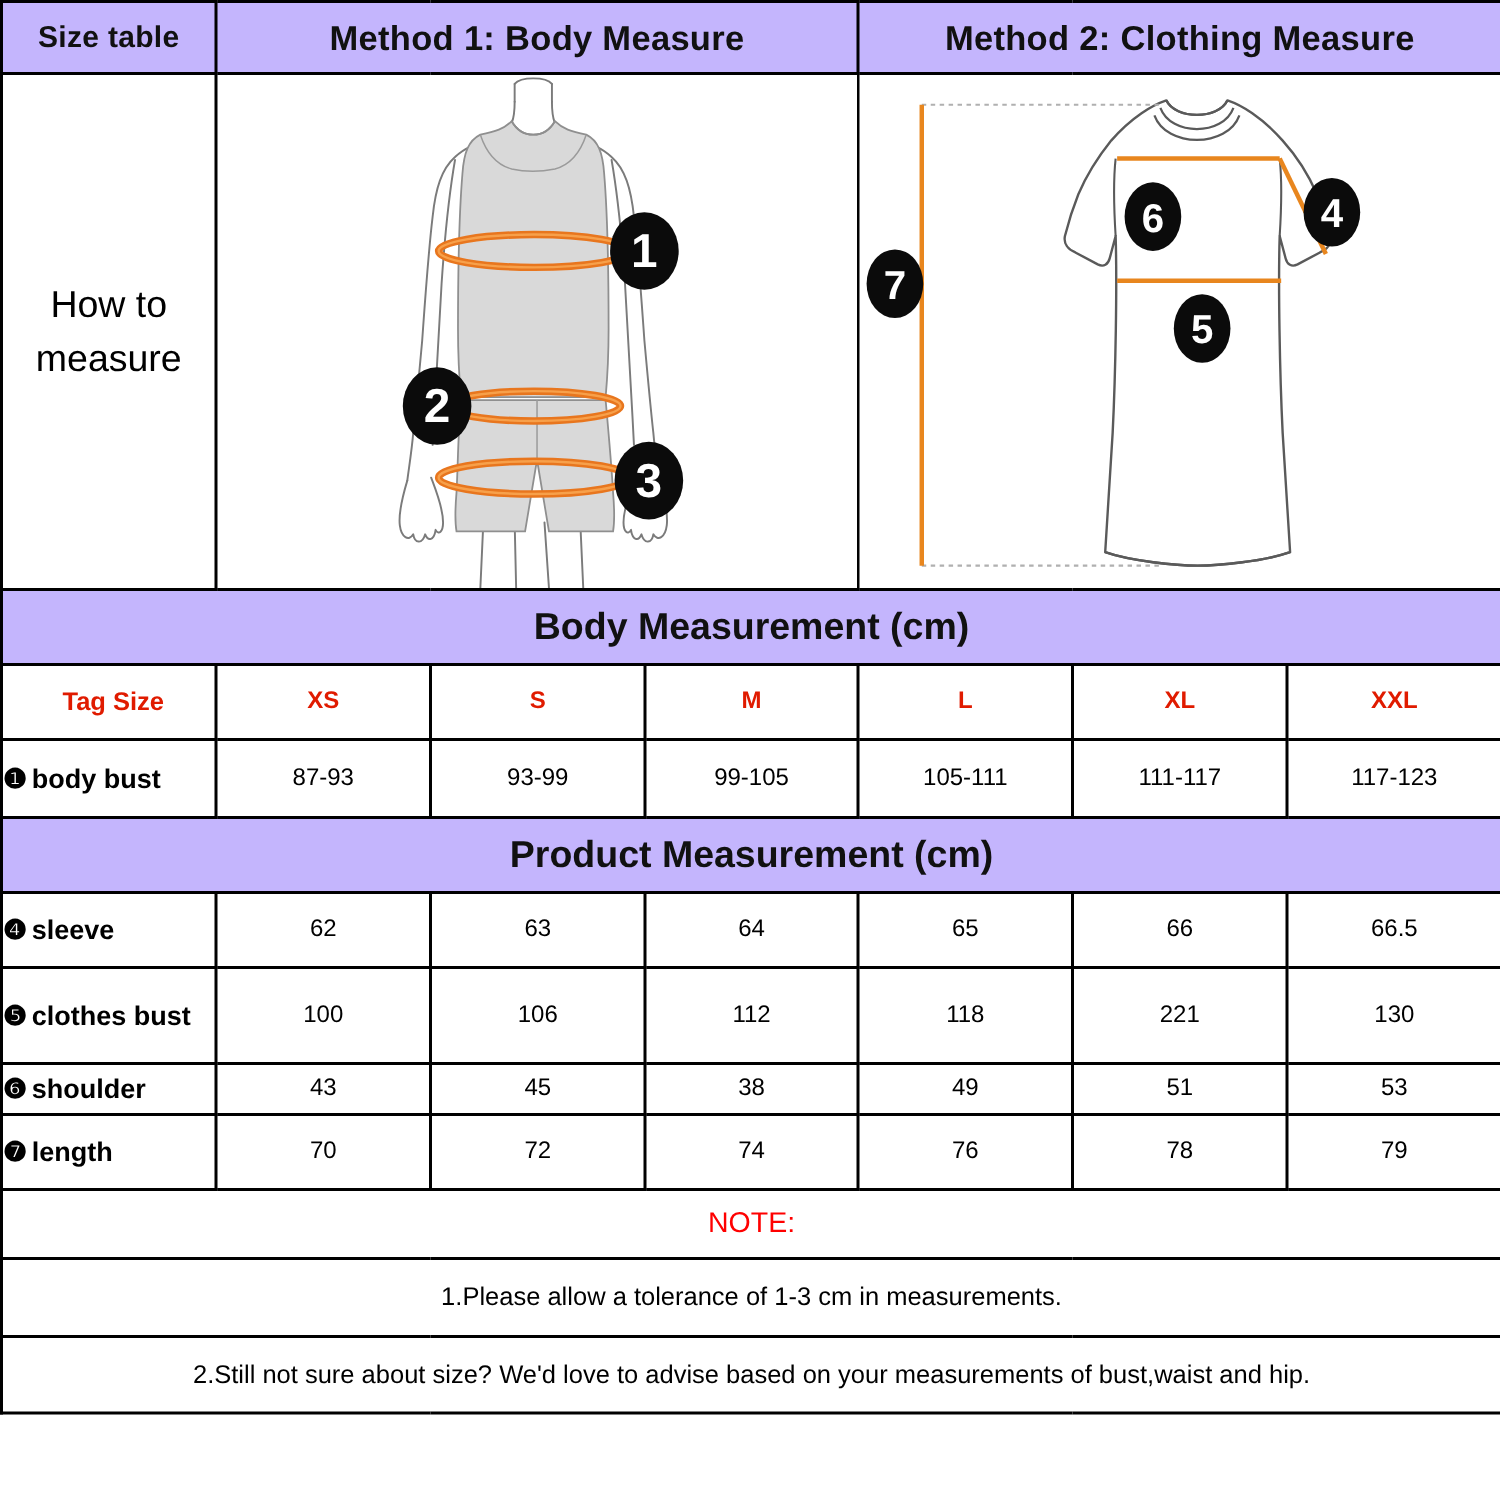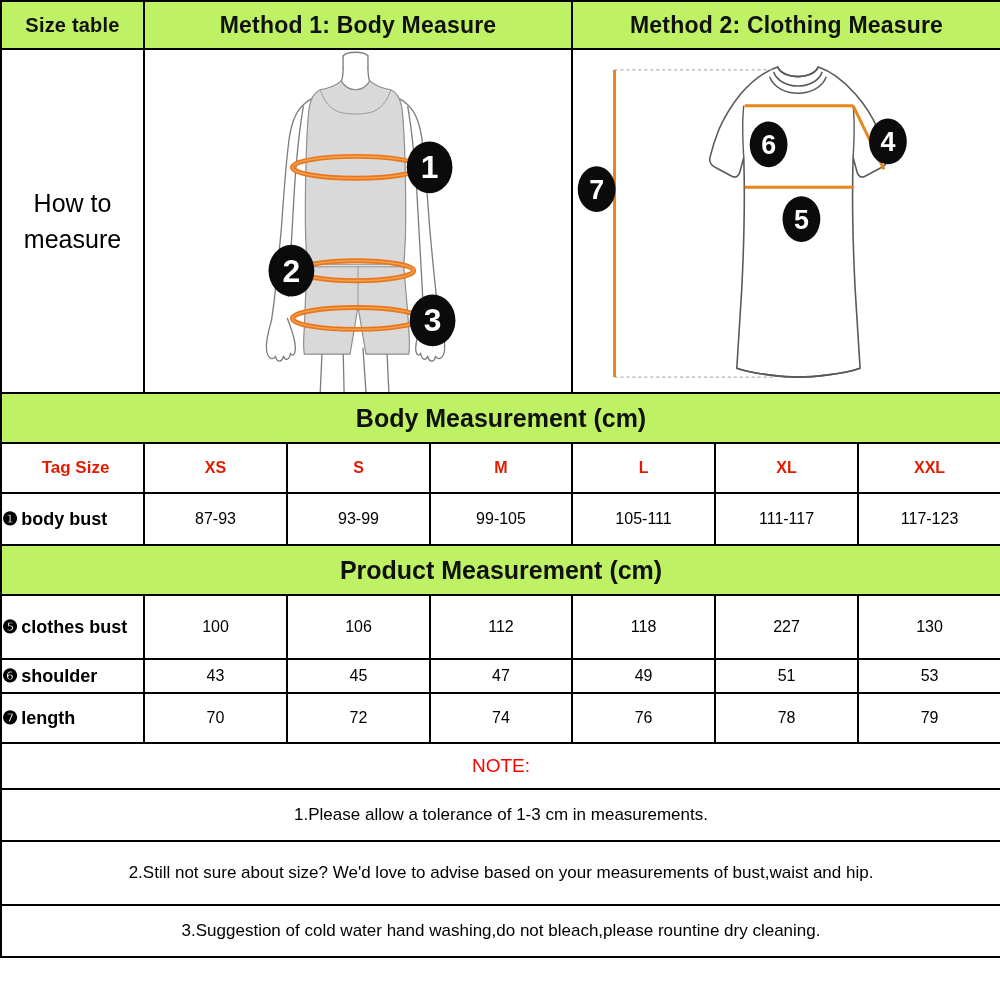--- a/index.html
+++ b/index.html
@@ -20,21 +20,21 @@
     border-collapse: collapse;
     table-layout: fixed;
   }
   table.sizetable td {
     border: 2px solid #000000;
     padding: 0;
     vertical-align: middle;
     text-align: center;
   }
 
-  .gray { background: #bef264; }
+  .gray { background: #c4b5fd; }
   .hdr-txt {
     font-weight: bold;
     font-size: 23px;
     color: #111111;
     letter-spacing: .2px;
   }
   .hdr-small { font-size: 20px; }
   .bandtitle {
     font-weight: bold;
     font-size: 25px;
@@ -316,40 +316,51 @@
     <td><span class="val">111-117</span></td>
     <td><span class="val">117-123</span></td>
   </tr>
 
   <tr>
     <td class="gray" colspan="7" style="height:50px">
       <span class="bandtitle">Product Measurement (cm)</span>
     </td>
   </tr>
 
+  <tr>
+    <td style="height:50px">
+      <div class="rowlabel"><span class="circ">❹</span><span>sleeve</span></div>
+    </td>
+    <td><span class="val">62</span></td>
+    <td><span class="val">63</span></td>
+    <td><span class="val">64</span></td>
+    <td><span class="val">65</span></td>
+    <td><span class="val">66</span></td>
+    <td><span class="val">66.5</span></td>
+  </tr>
 
   <tr>
     <td style="height:64px">
       <div class="rowlabel"><span class="circ">❺</span><span>clothes bust</span></div>
     </td>
     <td><span class="val">100</span></td>
     <td><span class="val">106</span></td>
     <td><span class="val">112</span></td>
     <td><span class="val">118</span></td>
-    <td><span class="val">227</span></td>
+    <td><span class="val">221</span></td>
     <td><span class="val">130</span></td>
   </tr>
 
   <tr>
     <td style="height:34px">
       <div class="rowlabel"><span class="circ">❻</span><span>shoulder</span></div>
     </td>
     <td><span class="val">43</span></td>
     <td><span class="val">45</span></td>
-    <td><span class="val">47</span></td>
+    <td><span class="val">38</span></td>
     <td><span class="val">49</span></td>
     <td><span class="val">51</span></td>
     <td><span class="val">53</span></td>
   </tr>
 
   <tr>
     <td style="height:50px">
       <div class="rowlabel"><span class="circ">❼</span><span>length</span></div>
     </td>
     <td><span class="val">70</span></td>
@@ -365,24 +376,19 @@
       <span class="note-title">NOTE:</span>
     </td>
   </tr>
 
   <tr>
     <td colspan="7" style="height:52px" class="note-line">
       <span>1.Please allow a tolerance of 1-3 cm in measurements.</span>
     </td>
   </tr>
   <tr>
-    <td colspan="7" style="height:64px" class="note-line">
+    <td colspan="7" style="height:51px" class="note-line">
       <span>2.Still not sure about size? We'd love to advise based on your measurements of bust,waist and hip.</span>
-    </td>
-  </tr>
-  <tr>
-    <td colspan="7" style="height:52px" class="note-line">
-      <span>3.Suggestion of cold water hand washing,do not bleach,please rountine dry cleaning.</span>
     </td>
   </tr>
 </tbody>
     </table>
 </div>
 
 </body></html>

